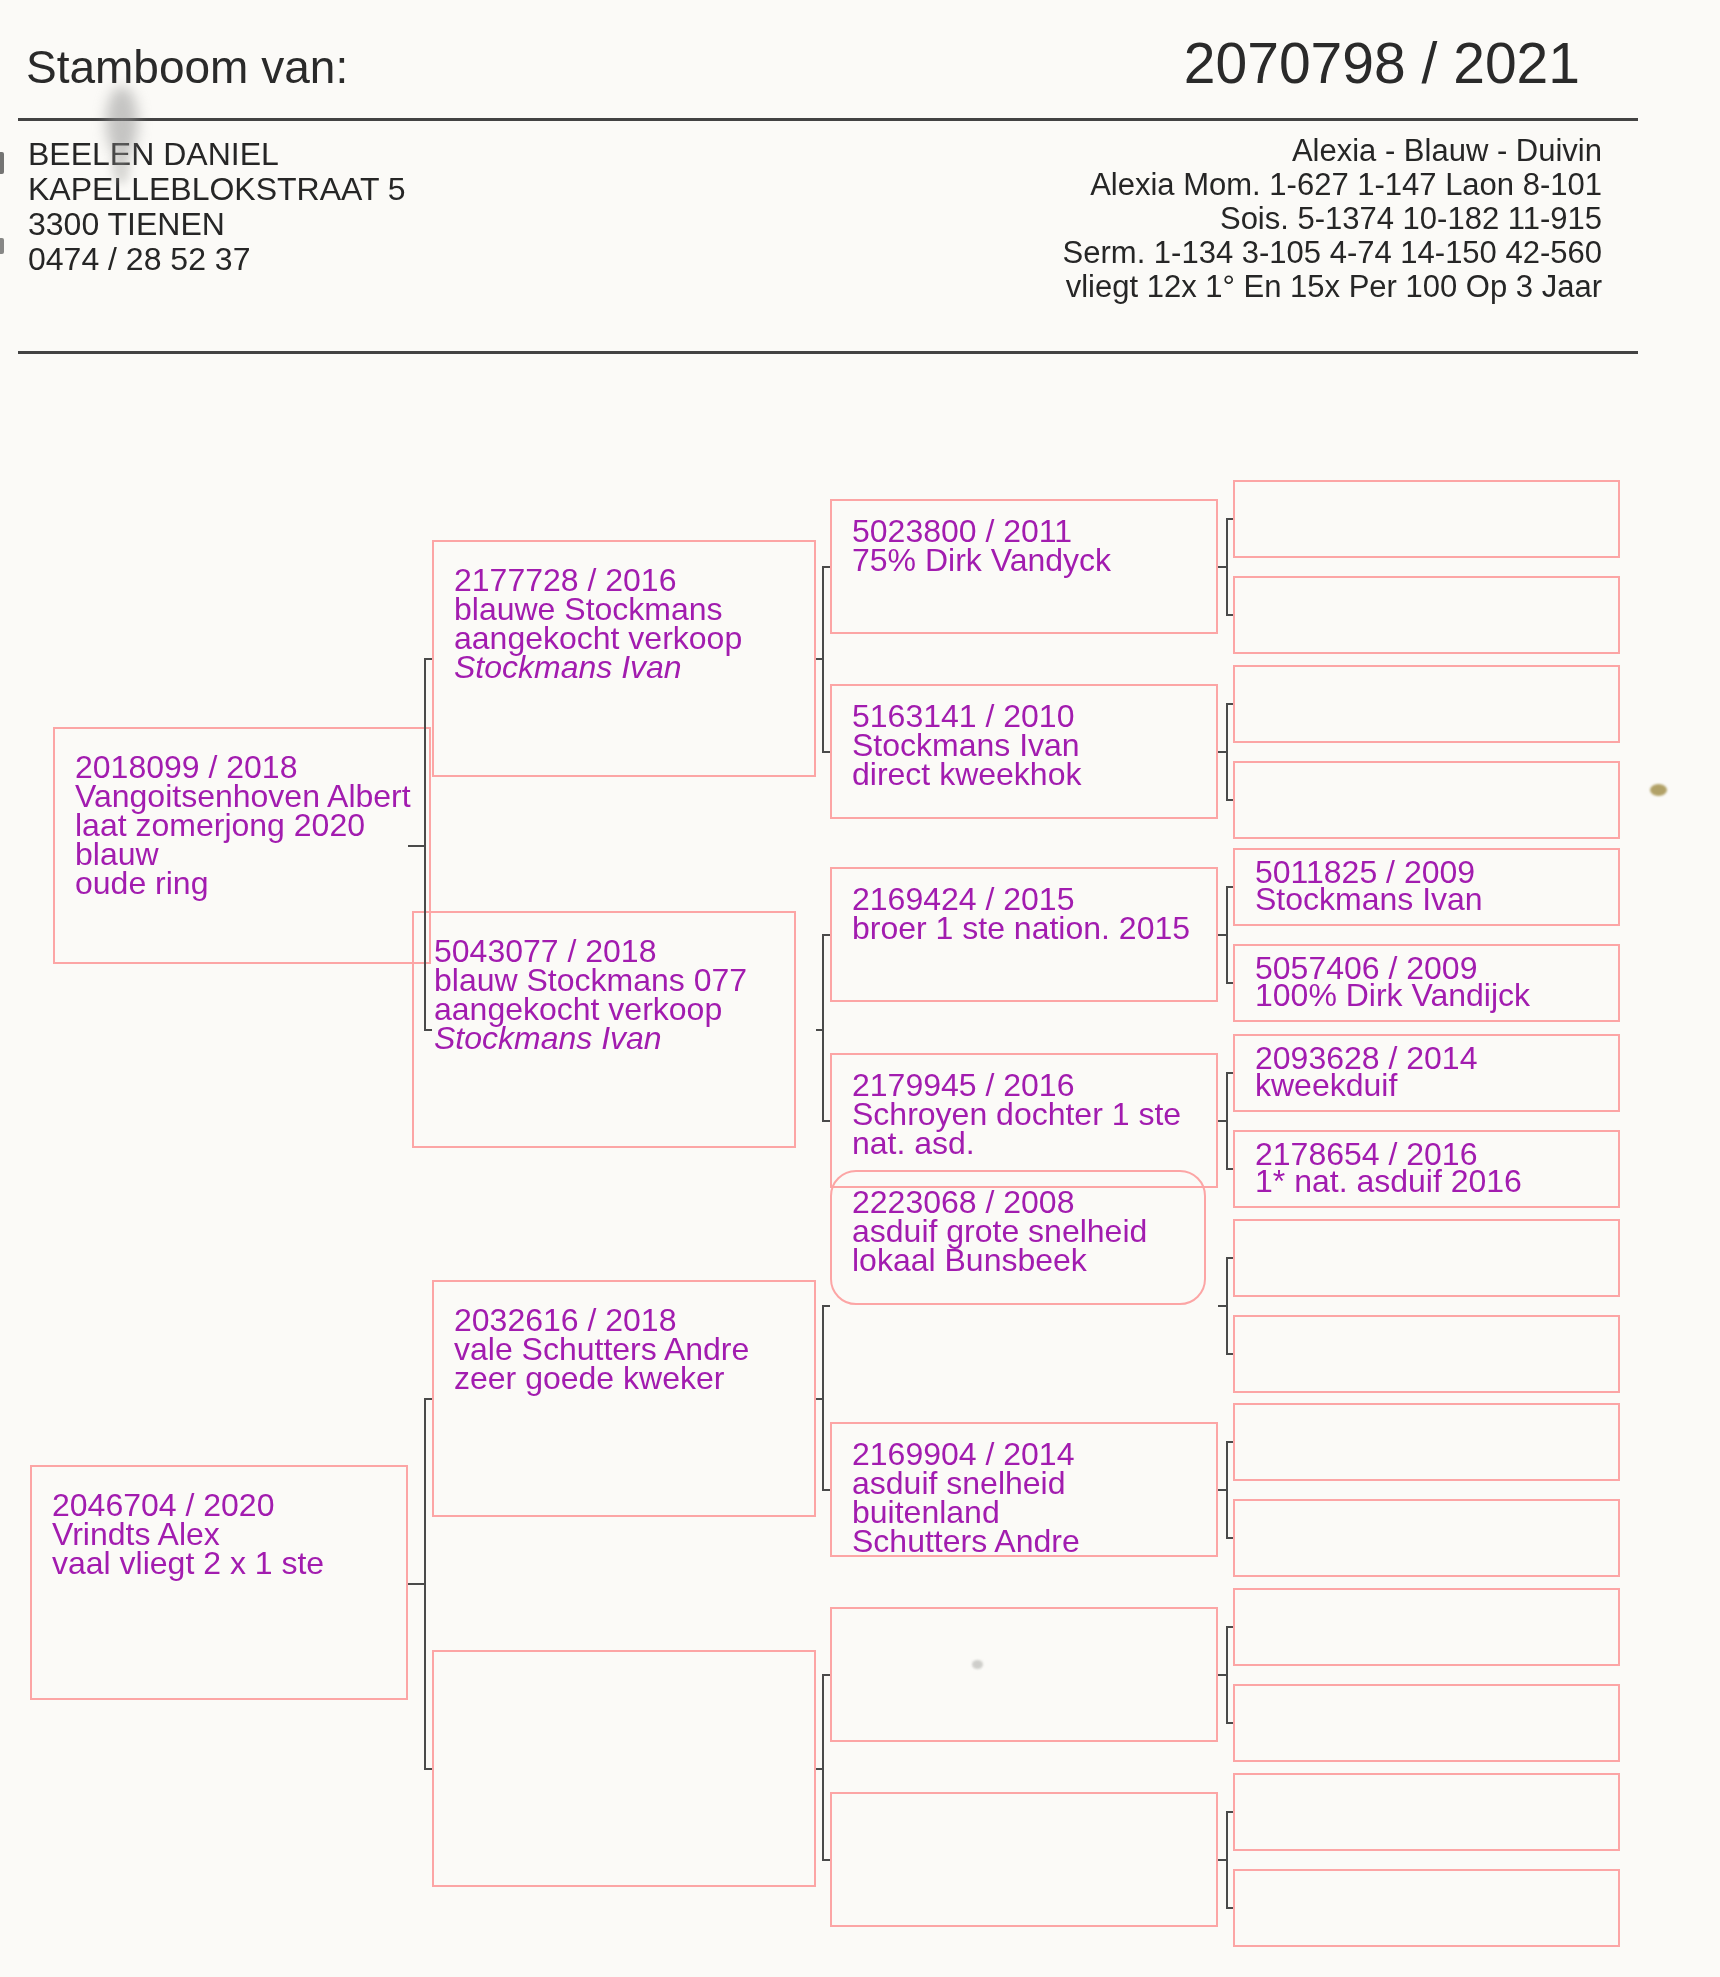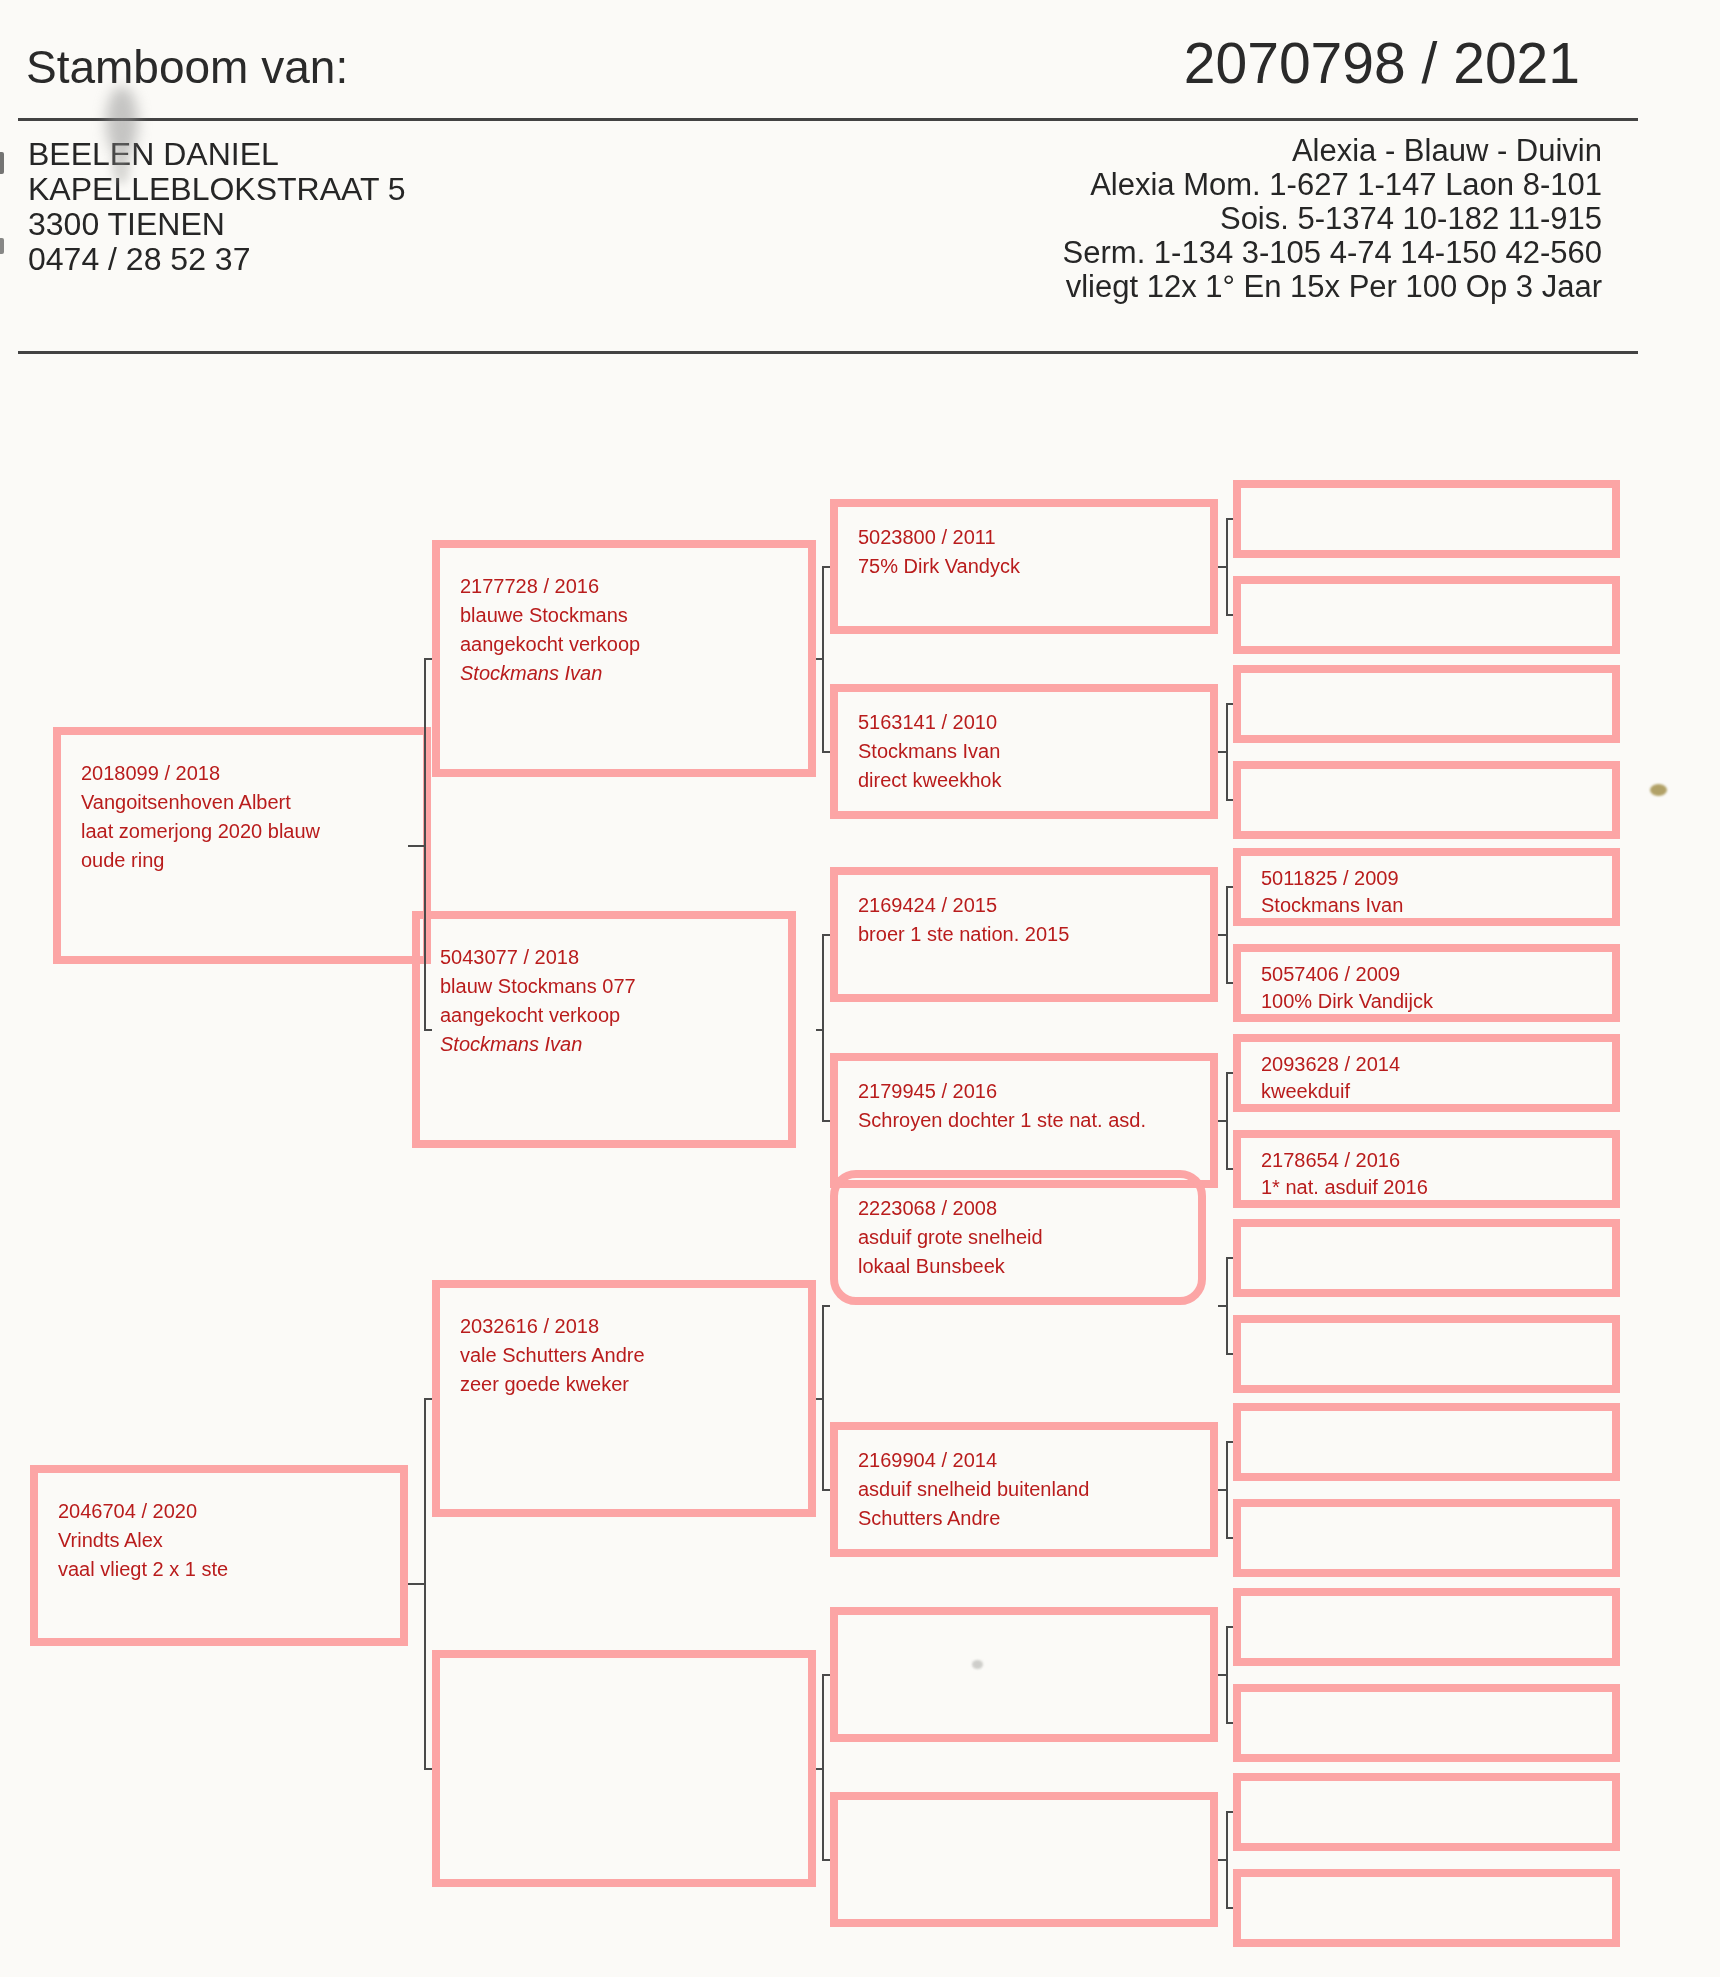--- a/index.html
+++ b/index.html
@@ -6,22 +6,22 @@
   #page{position:relative;width:1720px;height:1977px;background:#fbfaf7;overflow:hidden;
         font-family:"Liberation Sans","DejaVu Sans",sans-serif;color:#1f1f1f;}
   .abs{position:absolute;}
   .title{left:26px;top:40px;font-size:46px;letter-spacing:0px;color:#2a2a2a;}
   .ring-number{right:140px;top:30px;font-size:57px;color:#2a2a2a;}
   .sep{height:3px;background:#434343;left:18px;width:1620px;}
   .sep.s1{top:118px;}
   .sep.s2{top:351px;}
   .owner{left:28px;top:137px;font-size:32px;line-height:35px;color:#262626;}
   .bird{right:118px;top:134px;font-size:31px;line-height:34px;text-align:right;color:#262626;}
-  .box{position:absolute;border:8px solid #fca5a5;box-sizing:border-box;background:transparent;
-       font-size:20px;line-height:29px;color:#b91c1c;}
+  .box{position:absolute;border:2px solid #fca5a5;box-sizing:border-box;background:transparent;
+       font-size:32px;line-height:29px;color:#a21caf;}
   .box .pad{padding:24px 12px 0 20px;}
   .box.g3 .pad{padding-top:16px;}
   .box.g4 .pad{padding-top:9px;line-height:27px;}
   .iline{font-style:italic;}
   .conn{position:absolute;background:#4a4a4a;}
   .smudge{position:absolute;border-radius:50%;}
 </style>
 </head>
 <body>
 
@@ -45,21 +45,21 @@
     </div>
   <div id="tree">
       <div class="box g1" style="left: 30px; top: 727px; width: 378px; height: 237px; margin-left: 23px;">
         <div class="pad">
           <div>2018099 / 2018</div>
           <div>Vangoitsenhoven Albert</div>
           <div>laat zomerjong 2020 blauw</div>
           <div>oude ring</div>
         </div>
       </div>
-      <div class="box g1" style="left: 30px; top: 1465px; width: 378px; height: 181px;">
+      <div class="box g1" style="left: 30px; top: 1465px; width: 378px; height: 235px;">
         <div class="pad">
           <div>2046704 / 2020</div>
           <div>Vrindts Alex</div>
           <div>vaal vliegt 2 x 1 ste</div>
         </div>
       </div>
       <div class="box g2" style="left: 432px; top: 540px; width: 384px; height: 237px;">
         <div class="pad">
           <div>2177728 / 2016</div>
           <div>blauwe Stockmans</div>

